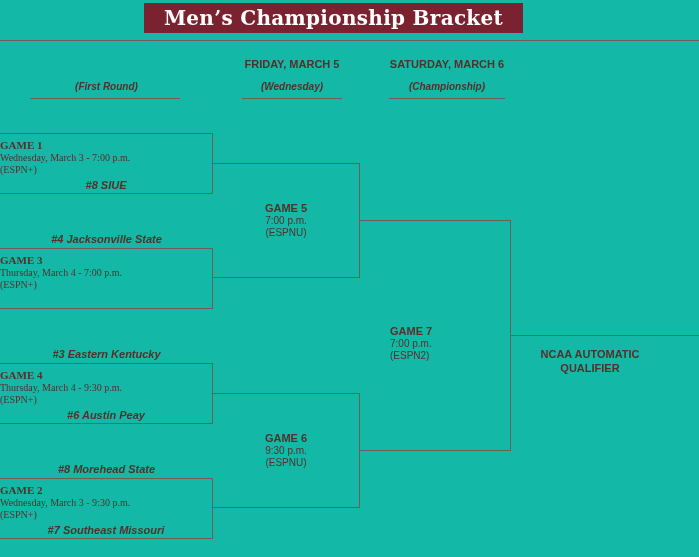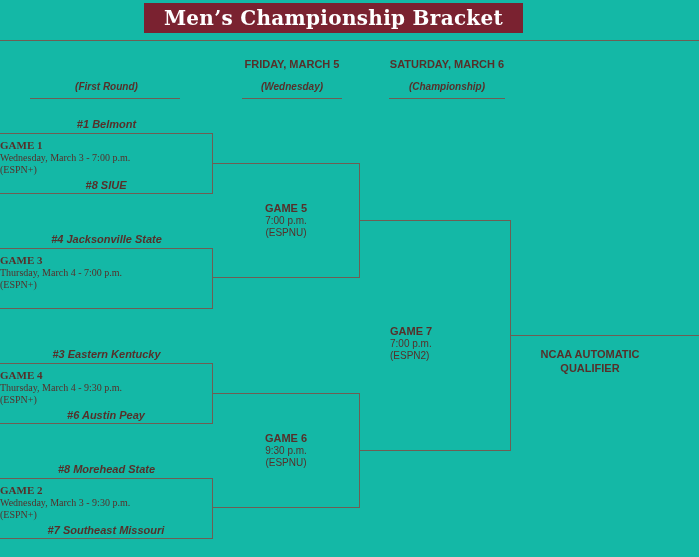--- a/index.html
+++ b/index.html
@@ -94,21 +94,20 @@
   <div class="hline ln-u1"></div>
 
   <div class="colhead pos-ch2">FRIDAY, MARCH 5</div>
   <div class="colsub pos-cs2">(Wednesday)</div>
   <div class="hline ln-u2"></div>
 
   <div class="colhead pos-ch3">SATURDAY, MARCH 6</div>
   <div class="colsub pos-cs3">(Championship)</div>
   <div class="hline ln-u3"></div>
 
-  <div class="team team-top pos-t1">#1 Belmont</div>
   <div class="gbox pos-g1">
     <div class="ginfo">
       <div class="gtitle">GAME 1</div>
       <div class="gwhen">Wednesday, March 3 - 7:00 p.m.</div>
       <div class="gtv">(ESPN+)</div>
     </div>
     <div class="team team-bottom">#8 SIUE</div>
   </div>
 
   <div class="team team-top pos-t3">#4 Jacksonville State</div>

